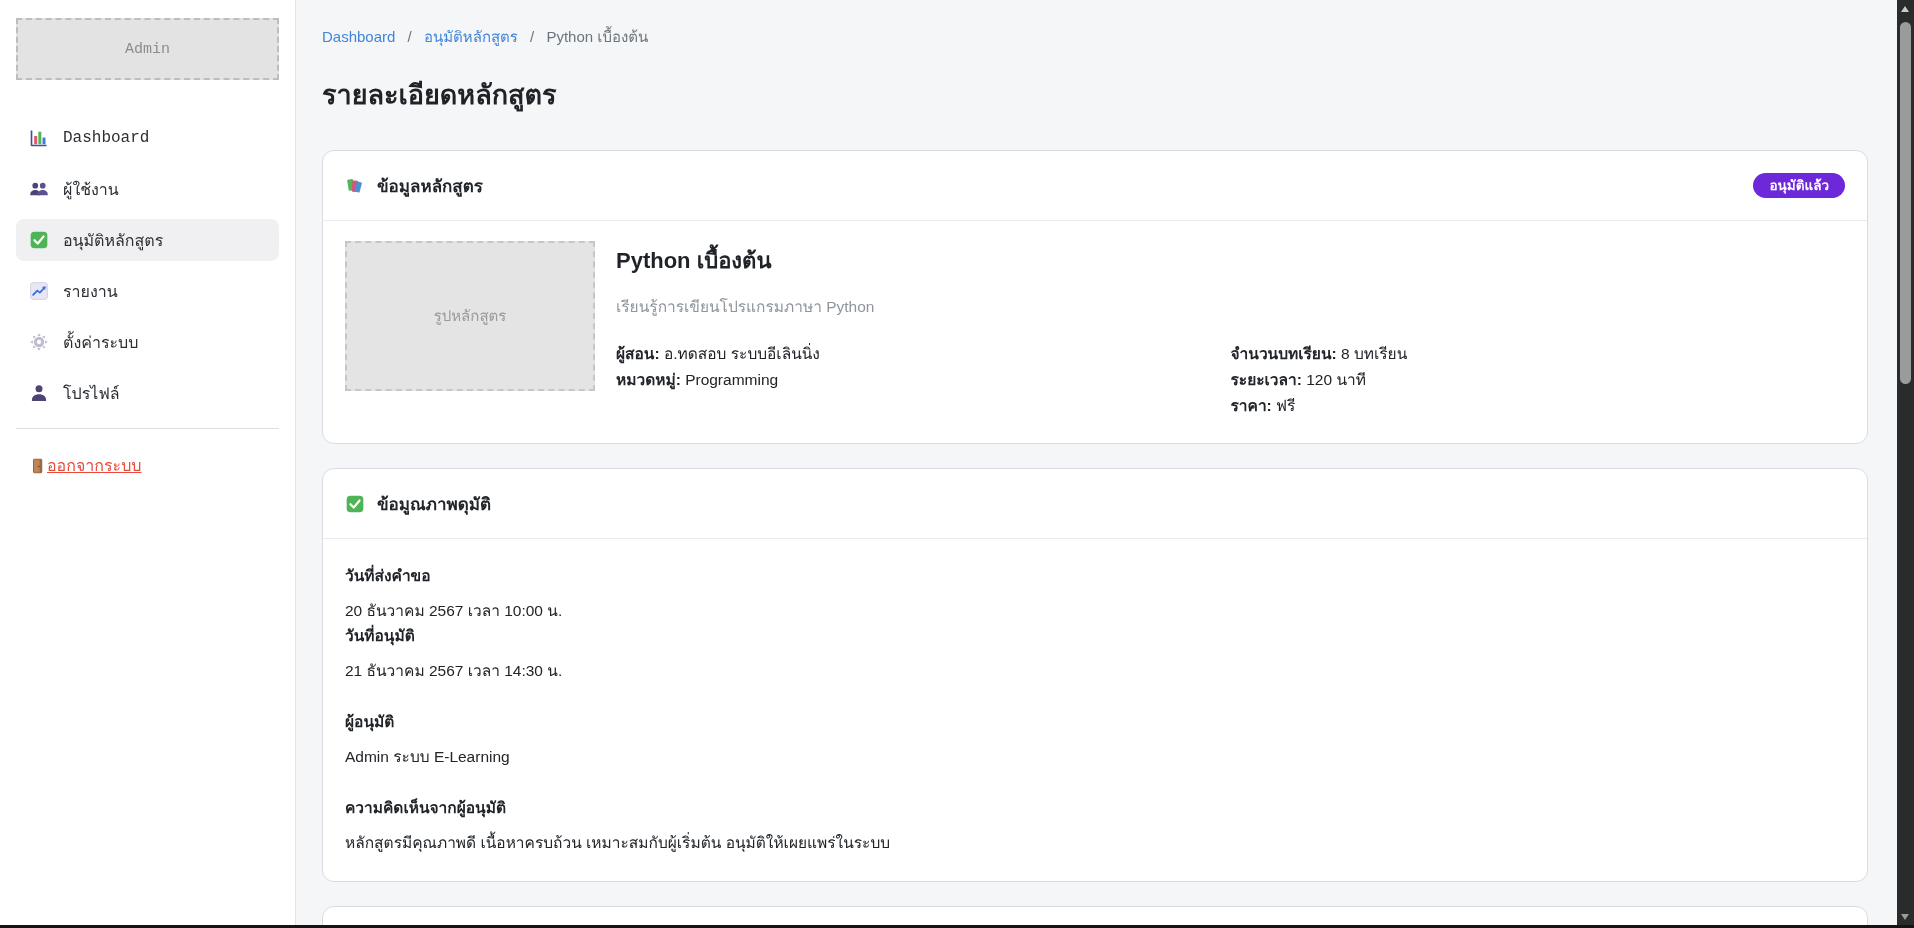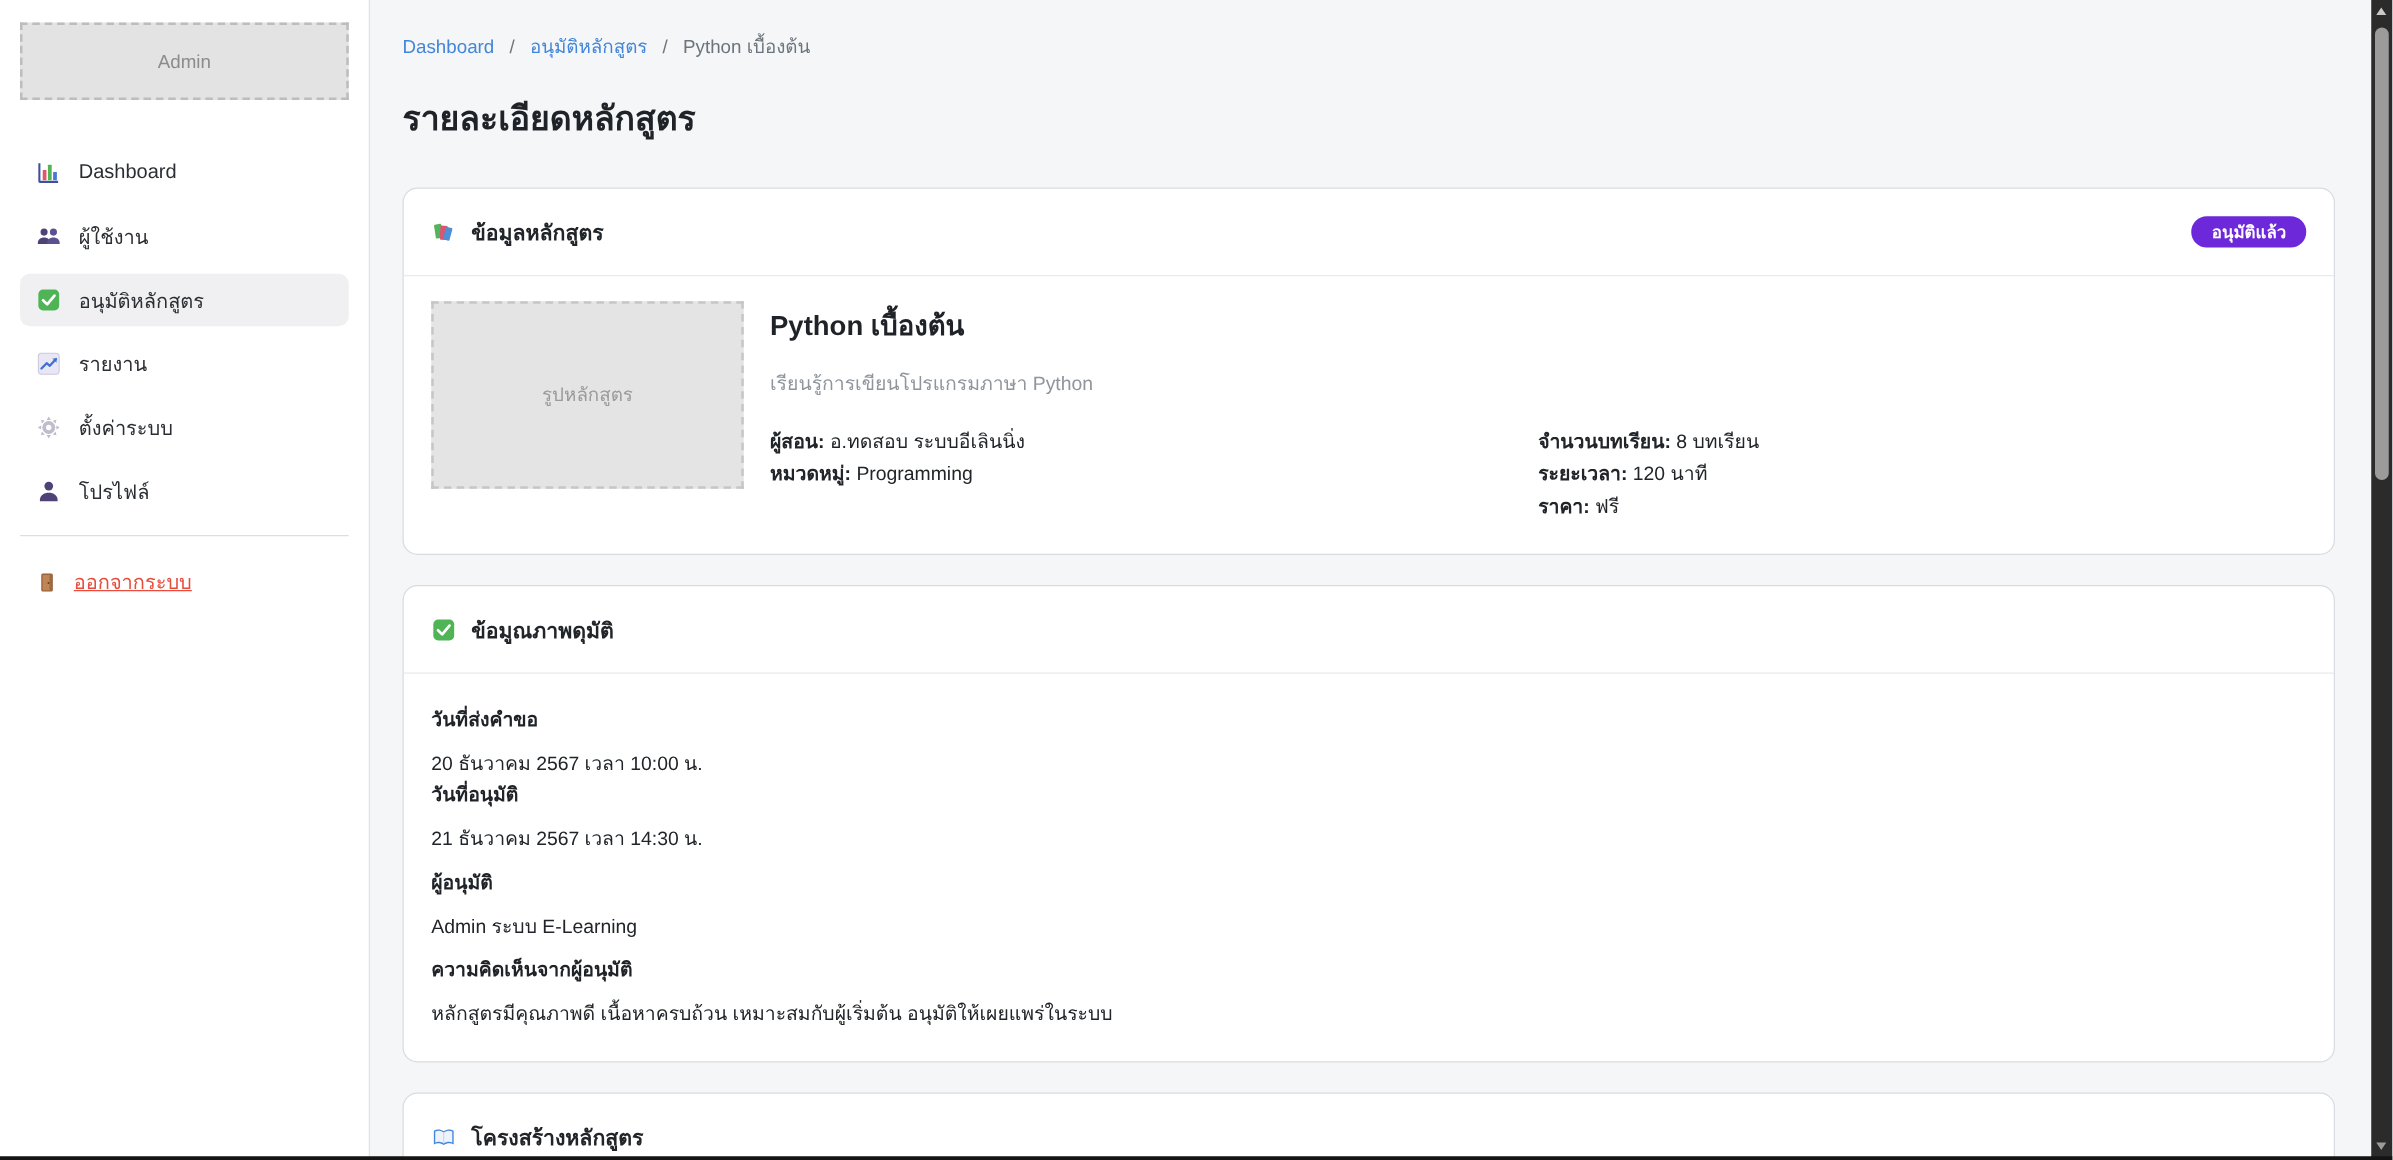--- a/index.html
+++ b/index.html
@@ -4,39 +4,39 @@
 <style>
   * { box-sizing: border-box; margin: 0; padding: 0; }
   html,body { width:1914px; height:928px; overflow:hidden; }
   body {
     font-family: "Liberation Sans", "DejaVu Sans", sans-serif;
     background:#f5f6f7; color:#212529; position:relative;
   }
   
   .sidebar {
     position:absolute; left:0; top:0; width:296px; height:100%;
-    background:#ffffff; border-right:1px solid #e3e3e3; padding:18px 16px;
+    background:#ffffff; border-right:1px solid #e3e3e3; padding:18px 16px;font-family:Liberation Mono, monospace;
   }
   .logo-box {
     height:62px; background:#e3e3e3; border:2px dashed #bdbdbd;
     display:flex; align-items:center; justify-content:center;
     color:#8c8c8c; font-size:15px;
   }
   .menu { margin-top:37px; }
   .menu-item {
     display:flex; align-items:center; gap:14px; height:42px;
     padding:0 13px; border-radius:8px; margin-bottom:9px;
     font-size:16px; color:#2b2f33; cursor:pointer;
   }
   .menu-item.active { background:#f0f0f2; }
   .menu-item .ic { width:20px; height:20px; flex:none; display:inline-flex; }
   .ic svg { width:100%; height:100%; }
   .side-divider { border:none; border-top:1px solid #dedede; margin:14px 0 24px 0; }
   .logout {
-    display:flex; align-items:center; gap:12px; padding:0 13px;
+    display:flex; align-items:center; gap:0; padding:0 13px;
     font-size:16px; color:#e74c3c; text-decoration:underline; cursor:pointer;
   }
   
   .main {
     position:absolute; left:296px; top:0; right:17px; bottom:0;
     padding:25px 29px 12px 26px; overflow:hidden;
   }
   .breadcrumb { font-size:15px; color:#6c757d; }
   .breadcrumb .crumb-link { color:#4285d9; text-decoration:none; cursor:pointer; }
   .breadcrumb .sep { margin:0 8px; color:#6c757d; }
@@ -66,21 +66,21 @@
   .course-name { font-size:22px; font-weight:bold; margin-bottom:16px; color:#1f2328; }
   .course-desc { font-size:15.5px; color:#8e959c; margin-bottom:22px; }
   .course-cols { display:grid; grid-template-columns:1fr 1fr; }
   .field-line { font-size:15.5px; line-height:26px; color:#212529; }
   .lbl { font-weight:bold; }
   
   .approval-body { padding:24px 22px 26px 22px; }
   .appr-grid { display:grid; grid-template-columns:1fr; }
   .appr-label { font-size:15.5px; font-weight:bold; margin-bottom:10px; color:#1f2328; }
   .appr-value { font-size:15.5px; color:#212529; }
-  .appr-block { margin-top:10px; }
+  .appr-block { margin-top:26px; }
   
   .structure-body { padding:18px 22px 0 22px; }
   
   .scrollbar { position:absolute; right:0; top:0; width:17px; height:100%; background:#2b2b2b; }
   .sb-arrow-up, .sb-arrow-down {
     position:absolute; left:4px; width:0; height:0;
     border-left:4.5px solid transparent; border-right:4.5px solid transparent;
   }
   .sb-arrow-up { top:6px; border-bottom:6px solid #c9c9c9; }
   .sb-arrow-down { bottom:8px; border-top:6px solid #9b9b9b; }

